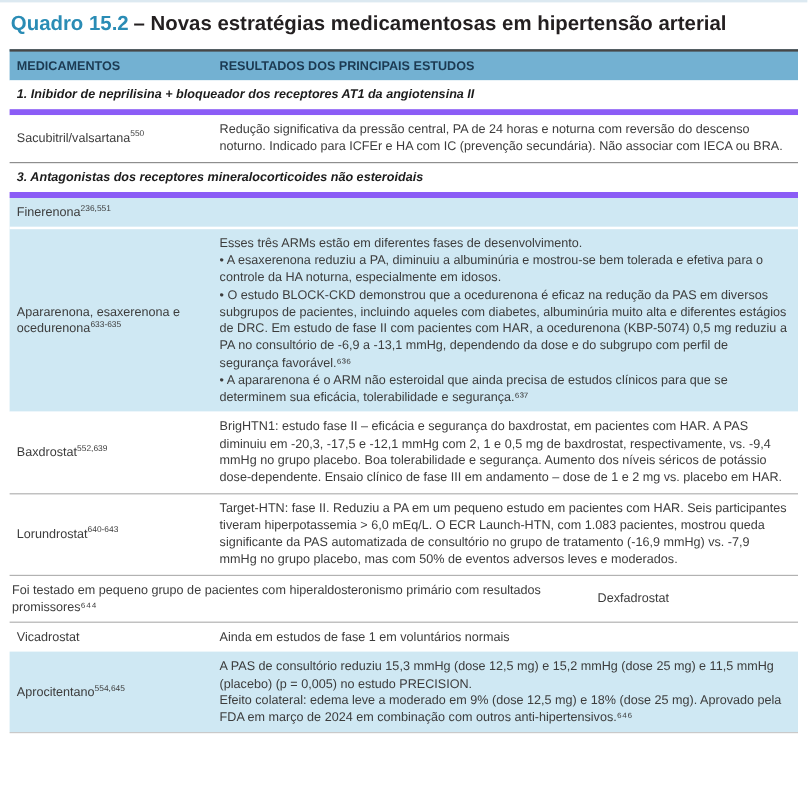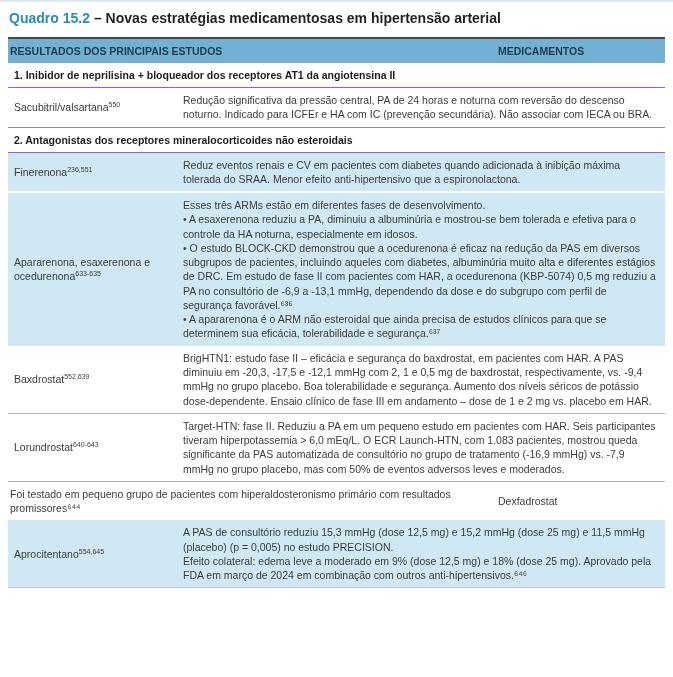--- a/index.html
+++ b/index.html
@@ -3,37 +3,38 @@
 <meta charset="utf-8">
 <style>
   html,body{margin:0;padding:0;background:#ffffff;}
   body{
     width:673px;height:677px;overflow:hidden;position:relative;
     font-family:"Liberation Sans","DejaVu Sans",sans-serif;
     -webkit-font-smoothing:antialiased;
   }
   .top-strip{position:absolute;top:0;left:0;right:0;height:2px;background:#dce9f1;}
   .page{padding:8px 8px 0 8px;}
-  .caption{font-size:14px;font-weight:bold;margin:2px 0 11px 1px;color:#222;}
+  .caption{font-size:17px;font-weight:bold;margin:2px 0 11px 1px;color:#222;}
   .caption .num{color:#2a8cb5;}
   .caption .rest{color:#231f20;margin-left:4px;}
 
   .tbl{width:657px;border-bottom:1px solid #c9c9c9;}
   .thead{
     display:flex;background:#73b1d2;border-top:2px solid #474747;
     font-weight:bold;font-size:10.5px;color:#1c3a52;
   }
   .thead .th{padding:6px 4px 6px 6px;box-sizing:border-box;}
   .thead .th.col-drug{width:173px;flex:none;}
   .thead .th.col-res{flex:1;padding-left:2px;}
 
   .row{box-sizing:border-box;}
   .row.section{
-    border-top:1px solid #8e8e8e;border-bottom:1px solid #8b5cf6;
+    border-top:1px solid #8e8e8e;border-bottom:5px solid #8b5cf6;
     background:#ffffff;
+    font-style:italic;
   }
   .row.section.first{border-top:none;}
   .section-cell{
     font-size:10.5px;font-weight:bold;color:#1c1c1c;
     padding:6px 6px 6px 6px;
   }
   .row.data{display:flex;background:#ffffff;}
   .row.data.shaded{background:#cfe8f3;}
   .row.data.sep-gray{border-top:1px solid #b2b2b2;}
   .row.data.sep-white{border-top:2px solid #ffffff;}
@@ -51,41 +52,40 @@
 
 <div class="top-strip"></div>
 
 <div class="page">
   <div class="caption">
     <span class="num">Quadro 15.2</span><span class="rest">– Novas estratégias medicamentosas em hipertensão arterial</span>
   </div>
 
   <div class="tbl">
     <div class="thead">
+      <div class="th col-drug">MEDICAMENTOS</div>
       <div class="th col-res">RESULTADOS DOS PRINCIPAIS ESTUDOS</div>
-      <div class="th col-drug">MEDICAMENTOS</div>
     </div>
     <div id="rows">
         <div class="row section first">
           <div class="section-cell">1. Inibidor de neprilisina + bloqueador dos receptores AT1 da angiotensina II</div>
         </div>
         <div class="row data">
           <div class="cell drug">
             <span class="drug-text">Sacubitril/valsartana<sup class="ref">550</sup></span>
           </div>
           <div class="cell result">Redução significativa da pressão central, PA de 24 horas e noturna com reversão do descenso noturno. Indicado para ICFEr e HA com IC (prevenção secundária). Não associar com IECA ou BRA.</div>
         </div>
         <div class="row section">
-          <div class="section-cell">2. Antagonistas dos receptores mineralocorticoides não esteroidais</div>
+          <div class="section-cell">3. Antagonistas dos receptores mineralocorticoides não esteroidais</div>
         </div>
         <div class="row data shaded">
           <div class="cell drug">
             <span class="drug-text">Finerenona<sup class="ref">236,551</sup></span>
           </div>
-          <div class="cell result">Reduz eventos renais e CV em pacientes com diabetes quando adicionada à inibição máxima tolerada do SRAA. Menor efeito anti-hipertensivo que a espironolactona.</div>
         </div>
         <div class="row data shaded sep-white">
           <div class="cell drug">
             <span class="drug-text">Apararenona, esaxerenona e ocedurenona<sup class="ref">633-635</sup></span>
           </div>
           <div class="cell result">Esses três ARMs estão em diferentes fases de desenvolvimento.
 • A esaxerenona reduziu a PA, diminuiu a albuminúria e mostrou-se bem tolerada e efetiva para o controle da HA noturna, especialmente em idosos.
 • O estudo BLOCK-CKD demonstrou que a ocedurenona é eficaz na redução da PAS em diversos subgrupos de pacientes, incluindo aqueles com diabetes, albuminúria muito alta e diferentes estágios de DRC. Em estudo de fase II com pacientes com HAR, a ocedurenona (KBP-5074) 0,5 mg reduziu a PA no consultório de -6,9 a -13,1 mmHg, dependendo da dose e do subgrupo com perfil de segurança favorável.⁶³⁶
 • A apararenona é o ARM não esteroidal que ainda precisa de estudos clínicos para que se determinem sua eficácia, tolerabilidade e segurança.⁶³⁷</div>
         </div>
@@ -100,20 +100,26 @@
             <span class="drug-text">Lorundrostat<sup class="ref">640-643</sup></span>
           </div>
           <div class="cell result">Target-HTN: fase II. Reduziu a PA em um pequeno estudo em pacientes com HAR. Seis participantes tiveram hiperpotassemia &gt; 6,0 mEq/L. O ECR Launch-HTN, com 1.083 pacientes, mostrou queda significante da PAS automatizada de consultório no grupo de tratamento (-16,9 mmHg) vs. -7,9 mmHg no grupo placebo, mas com 50% de eventos adversos leves e moderados.</div>
         </div>
         <div class="row data sep-gray">
           <div class="cell result">Foi testado em pequeno grupo de pacientes com hiperaldosteronismo primário com resultados promissores⁶⁴⁴</div>
           <div class="cell drug">
             <span class="drug-text">Dexfadrostat</span>
           </div>
         </div>
+        <div class="row data sep-gray">
+          <div class="cell drug">
+            <span class="drug-text">Vicadrostat</span>
+          </div>
+          <div class="cell result">Ainda em estudos de fase 1 em voluntários normais</div>
+        </div>
         <div class="row data shaded">
           <div class="cell drug">
             <span class="drug-text">Aprocitentano<sup class="ref">554,645</sup></span>
           </div>
           <div class="cell result">A PAS de consultório reduziu 15,3 mmHg (dose 12,5 mg) e 15,2 mmHg (dose 25 mg) e 11,5 mmHg (placebo) (p = 0,005) no estudo PRECISION.
 Efeito colateral: edema leve a moderado em 9% (dose 12,5 mg) e 18% (dose 25 mg). Aprovado pela FDA em março de 2024 em combinação com outros anti-hipertensivos.⁶⁴⁶</div>
         </div>
       </div>
   </div>
 </div>

